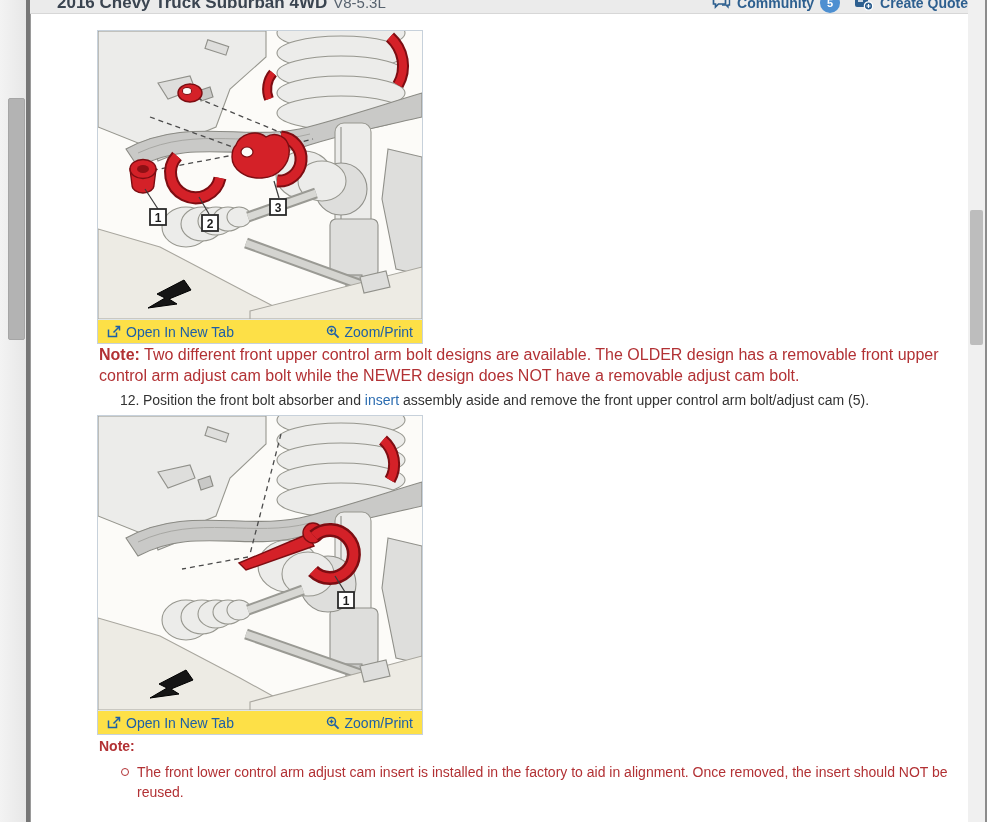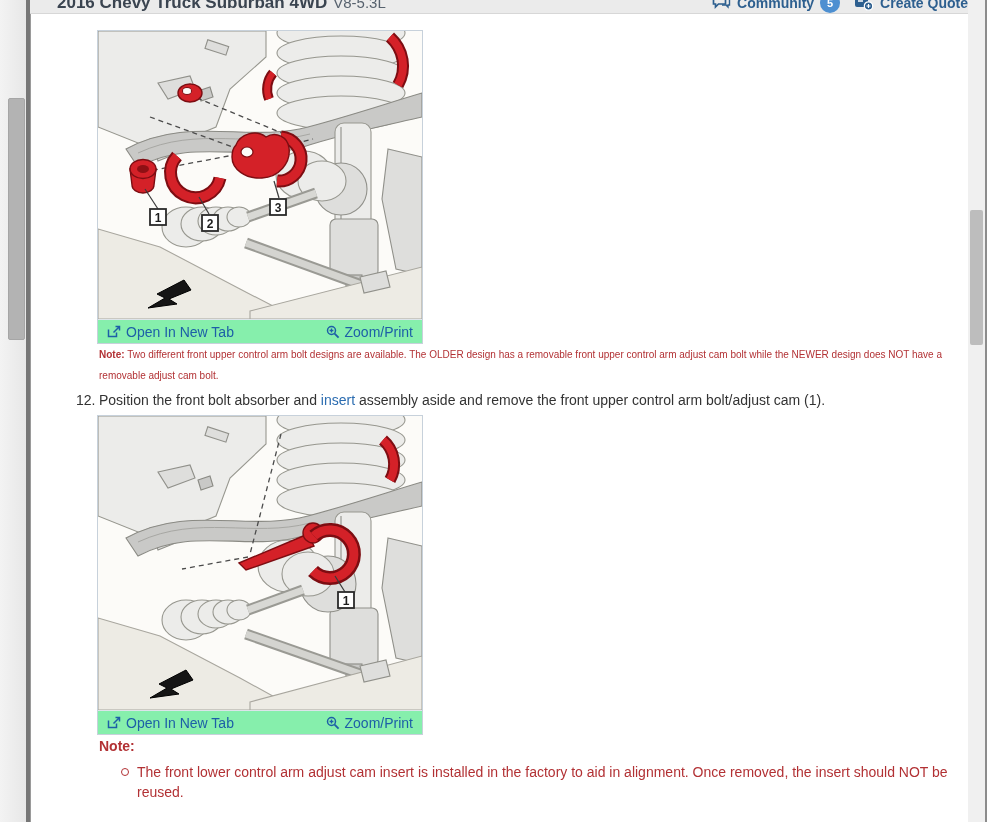--- a/index.html
+++ b/index.html
@@ -30,30 +30,30 @@
   .engine{font-weight:normal;font-size:15px;color:#57626e;margin-left:6px;}
   .header-right{margin-left:auto;display:flex;align-items:center;gap:14px;margin-right:30px;}
   .hdr-btn{display:flex;align-items:center;gap:6px;color:#2d5f8f;font-size:14px;font-weight:bold;cursor:pointer;}
   .badge{width:20px;height:20px;border-radius:50%;background:#4d8fd1;color:#fff;
     font-size:11px;font-weight:bold;display:flex;align-items:center;justify-content:center;}
   
   .figure{position:absolute;left:97px;width:324px;border:1px solid #c7d1db;background:#fcfbf8;box-sizing:content-box;}
   .fig1{top:30px;}
   .fig2{top:415px;}
   .fig-img{display:block;}
-  .fig-bar{height:23px;background:#86efac;border-top:1px solid #dde4ea;
+  .fig-bar{height:23px;background:#fde047;border-top:1px solid #dde4ea;
     display:flex;align-items:center;justify-content:space-between;padding:0 9px;}
   .fig-link{display:flex;align-items:center;gap:5px;color:#1d5fa7;font-size:14px;cursor:pointer;text-decoration:none;}
   .fig-link svg{display:block;}
   
   .note1{position:absolute;left:99px;top:345px;width:858px;
-    font-size:10px;line-height:20.5px;color:#b23134;}
+    font-size:16px;line-height:20.5px;color:#b23134;}
   .note-label{font-weight:bold;}
   .step{position:absolute;left:76px;top:392px;width:880px;font-size:14px;color:#333;}
-  .step-num{display:inline-block;width:20px;}
+  .step-num{display:inline-block;width:20px;margin-left:44px;}
   .step-text{margin-left:3px;}
   .inline-link{color:#2b6cb0;cursor:pointer;}
   .note2{position:absolute;left:99px;top:736px;width:858px;
     font-size:14px;line-height:20.5px;color:#b23134;}
   .note2 ul{margin:5px 0 0 0;padding:0;list-style:none;}
   .note2 li{position:relative;padding-left:38px;margin-bottom:0;}
   .note2 li .bullet{position:absolute;left:22px;top:6px;width:6px;height:6px;border:1.6px solid #b23134;
     border-radius:50%;}
   
   .g-l{fill:#ececea;stroke:#97978f;stroke-width:1.1;}
@@ -210,21 +210,21 @@
           <path d="M5.5 3.6 v3.8 M3.6 5.5 h3.8" stroke="#1d5fa7" stroke-width="1.3"></path>
         </svg>
       </span>
       <span>Zoom/Print</span>
     </a>
   </div>
 </div>
 
 <div class="note1"><span class="note-label">Note:</span><span> Two different front upper control arm bolt designs are available. The OLDER design has a removable front upper control arm adjust cam bolt while the NEWER design does NOT have a removable adjust cam bolt.</span></div>
 
-<div class="step"><span class="step-num">12.</span><span class="step-text"><span>Position the front bolt absorber and </span><span class="inline-link">insert</span><span> assembly aside and remove the front upper control arm bolt/adjust cam (1).</span></span></div>
+<div class="step"><span class="step-num">12.</span><span class="step-text"><span>Position the front bolt absorber and </span><span class="inline-link">insert</span><span> assembly aside and remove the front upper control arm bolt/adjust cam (5).</span></span></div>
 
 <div class="figure fig2">
   <svg class="fig-img" width="324" height="294" viewBox="0 0 324 294">
     <rect x="0" y="0" width="324" height="294" fill="#fcfbf8"></rect>
     <polygon points="0,210 150,294 0,294" fill="#f3f1ea"></polygon>
 
     <polygon class="g-l" points="0,0 168,0 168,28 132,62 118,100 60,124 0,100"></polygon>
     <polygon class="g-m" points="60,56 92,49 97,62 70,72"></polygon>
     <rect class="g-m" x="108" y="14" width="22" height="9" transform="rotate(18 119 18)"></rect>
     <polygon class="g-d" points="100,64 112,60 115,70 103,74"></polygon>

